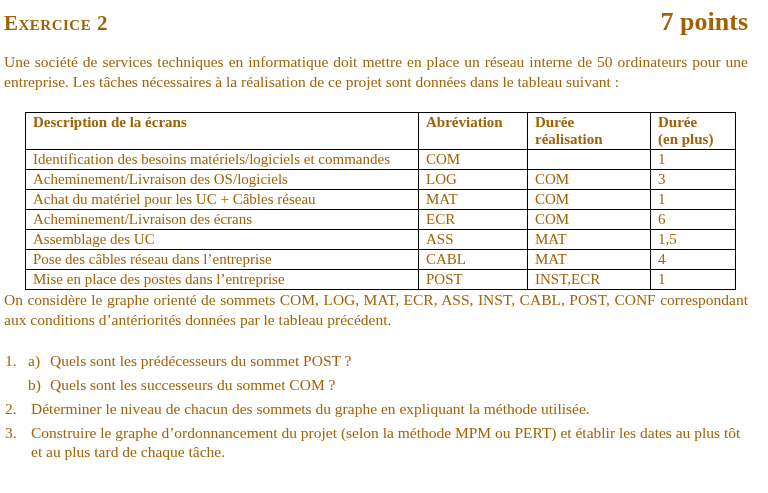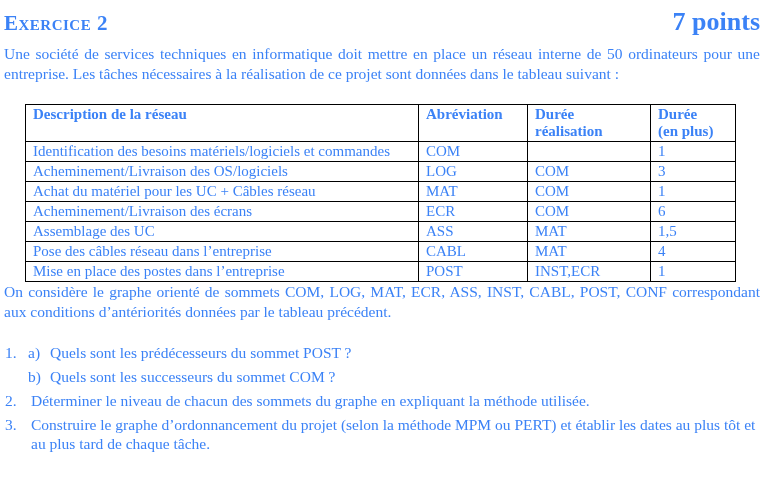--- a/index.html
+++ b/index.html
@@ -5,43 +5,43 @@
   html, body {
     margin: 0;
     padding: 0;
     background: #ffffff;
   }
   .page {
     position: relative;
     width: 768px;
     height: 493px;
     background: #ffffff;
-    color: #3b82f6;
+    color: #a16207;
     font-family: "Liberation Serif", serif;
     box-sizing: border-box;
-    padding: 7px 8px 0 4px;
+    padding: 7px 20px 0 4px;
     overflow: hidden;
   }
   .doc-header {
     display: flex;
     justify-content: space-between;
     align-items: baseline;
   }
   .doc-title {
     font-variant: small-caps;
     font-weight: bold;
     font-size: 21px;
     letter-spacing: 0.5px;
   }
   .doc-points {
     font-weight: bold;
     font-size: 26px;
   }
   .intro {
-    margin-top: 7px;
+    margin-top: 15px;
     font-size: 15.5px;
     line-height: 20px;
     text-align: justify;
   }
   table.task-table {
     margin: 20px 0 0 21px;
     border-collapse: collapse;
     table-layout: fixed;
     width: 710px;
     font-size: 15px;
@@ -110,21 +110,21 @@
 
   <table class="task-table">
     <colgroup>
       <col class="col-desc">
         <col class="col-abbr">
         <col class="col-prev">
         <col class="col-dur">
     </colgroup>
     <thead>
       <tr>
-        <th><span>Description de la réseau</span></th>
+        <th><span>Description de la écrans</span></th>
         <th><span>Abréviation</span></th>
         <th><span>Durée</span><br><span>réalisation</span></th>
         <th><span>Durée</span><br><span>(en plus)</span></th>
       </tr>
     </thead>
     <tbody>
       <tr>
         <td>Identification des besoins matériels/logiciels et commandes</td>
         <td>COM</td>
         <td></td>

